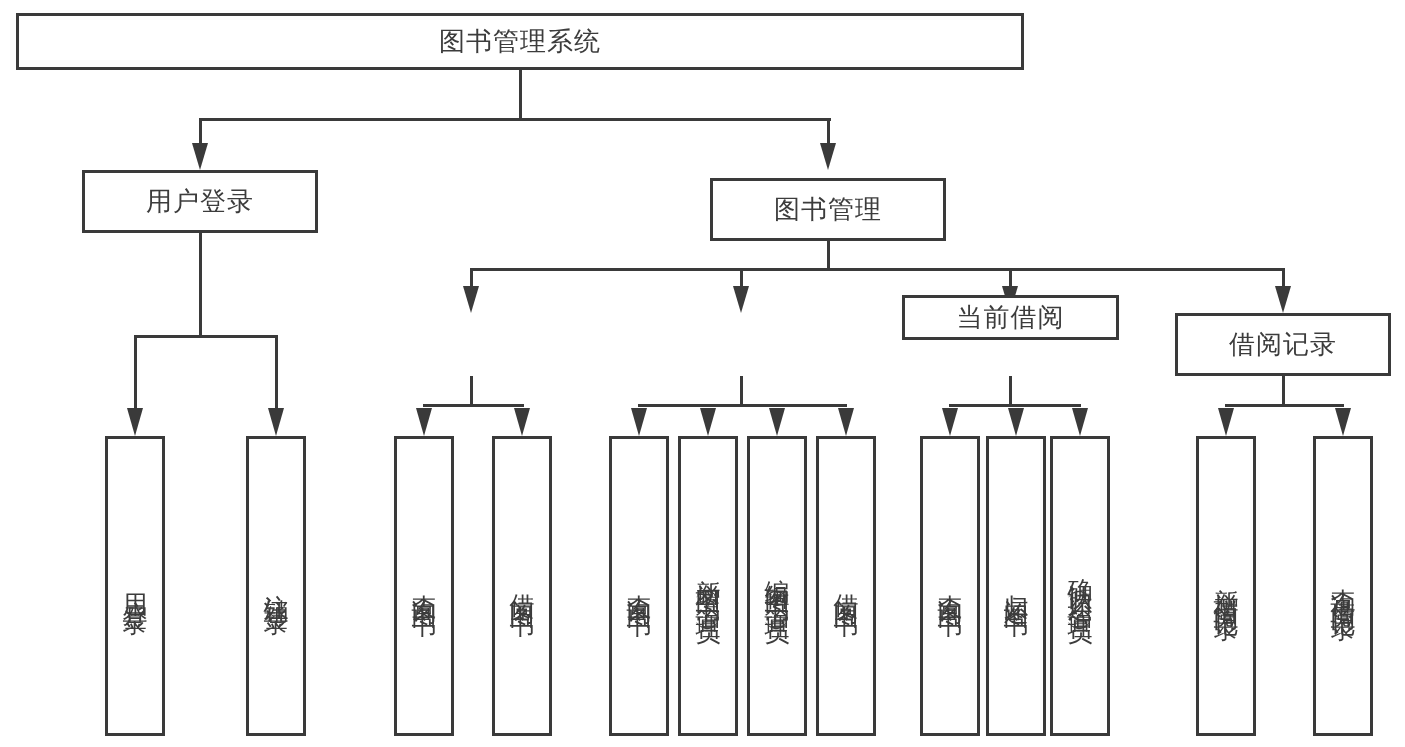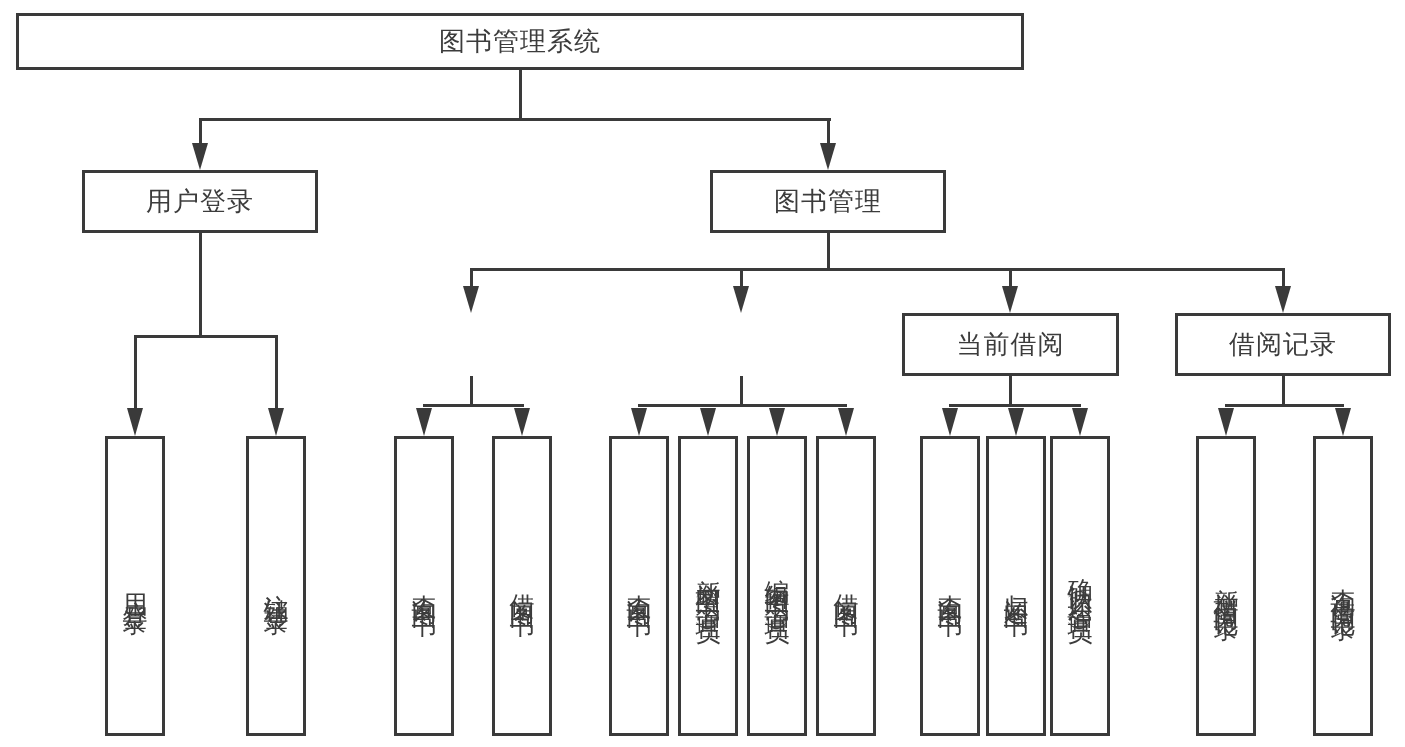--- a/index.html
+++ b/index.html
@@ -111,25 +111,25 @@
   <div class="arr leafarr" style="left:1218px;top:408px"></div>
   <div class="arr leafarr" style="left:1335px;top:408px"></div>
 
   <div class="box" style="left:16px;top:13px;width:1008px;height:57px">
     <span>图书管理系统</span>
   </div>
 
   <div class="box" style="left:82px;top:170px;width:236px;height:63px">
     <span>用户登录</span>
   </div>
-  <div class="box" style="left:710px;top:170px;width:236px;height:63px">
+  <div class="box" style="left:710px;top:178px;width:236px;height:63px">
     <span>图书管理</span>
   </div>
 
-  <div class="box" style="left:902px;top:313px;width:217px;height:63px">
+  <div class="box" style="left:902px;top:295px;width:217px;height:45px">
     <span>当前借阅</span>
   </div>
   <div class="box" style="left:1175px;top:313px;width:216px;height:63px">
     <span>借阅记录</span>
   </div>
 
   <div class="box leaf" style="left:105px">
     <span>用户登录</span>
   </div>
   <div class="box leaf" style="left:246px">

